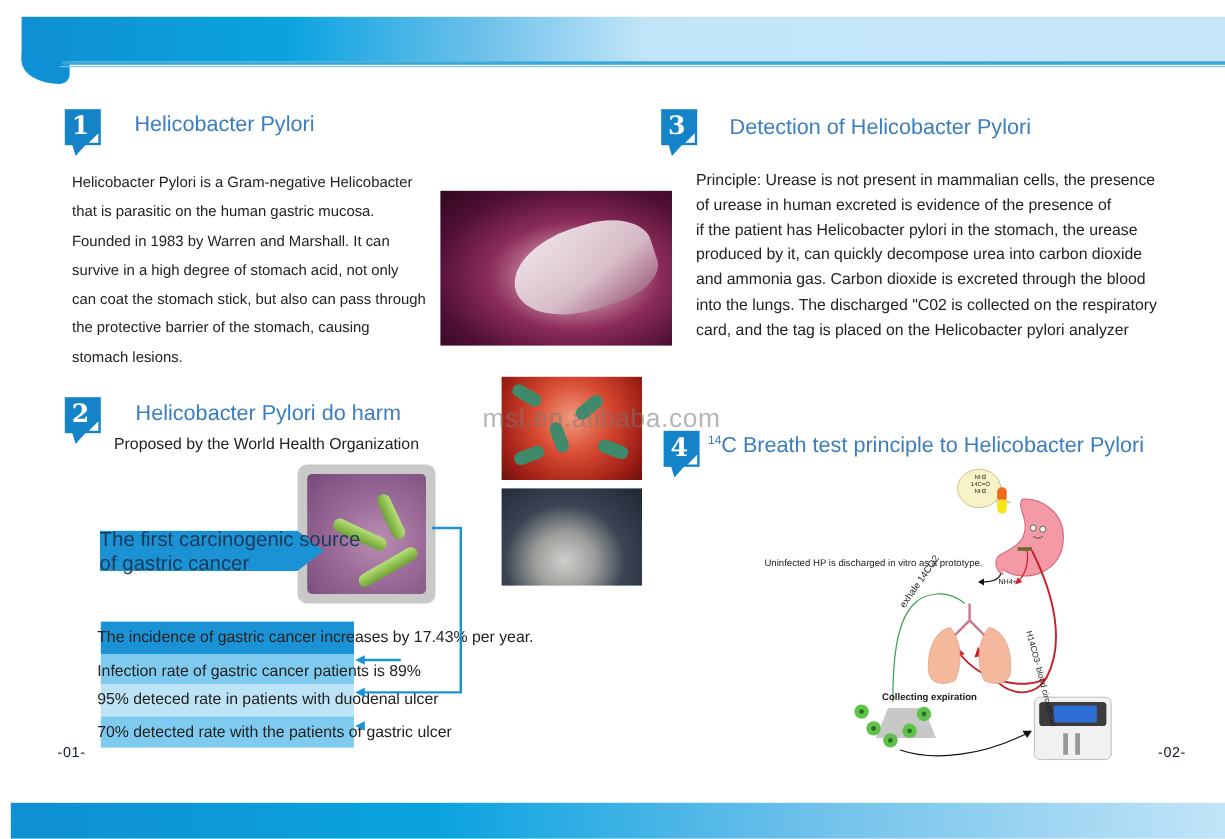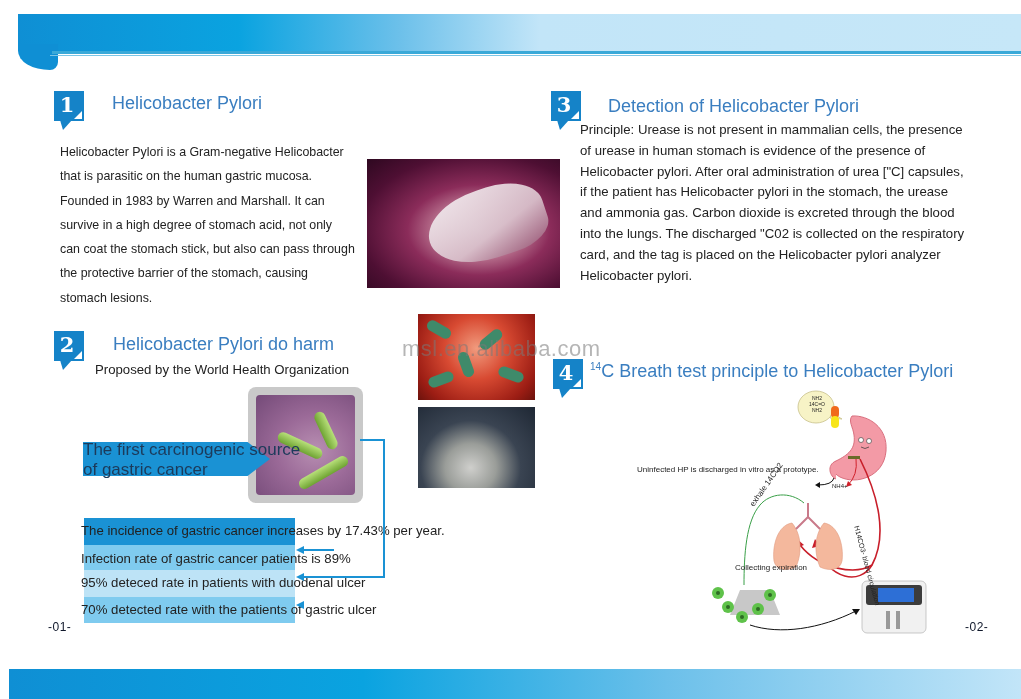--- a/index.html
+++ b/index.html
@@ -132,29 +132,28 @@
   <polyline points="12,115 44,115 Q48,115 48,120 L48,166 Q48,170 44,170 L12,170" fill="none" stroke="#1a92d4" stroke-width="2"></polyline>
   <polygon points="6,115 14,111 14,119" fill="#1a92d4"></polygon>
   <polygon points="6,170 14,166 14,174" fill="#1a92d4"></polygon>
 </svg>
 
 <div class="badge" style="left:551px; top:91px;">
   <span>3</span>
   <i class="corner"></i>
 </div>
 <div class="sec-title" style="left:608px; top:96px;">Detection of Helicobacter Pylori</div>
-<div class="body-text2" style="left:580px; top:120px; width:430px; white-space:nowrap;">
+<div class="body-text2" style="left:580px; top:140px; width:430px; white-space:nowrap;">
   <div>Principle: Urease is not present in mammalian cells, the presence</div>
-  <div>of urease in human stomach is evidence of the presence of</div>
-  <div>Helicobacter pylori. After oral administration of urea ["C] capsules,</div>
+  <div>of urease in human excreted is evidence of the presence of</div>
   <div>if the patient has Helicobacter pylori in the stomach, the urease</div>
+  <div>produced by it, can quickly decompose urea into carbon dioxide</div>
   <div>and ammonia gas. Carbon dioxide is excreted through the blood</div>
   <div>into the lungs. The discharged "C02 is collected on the respiratory</div>
   <div>card, and the tag is placed on the Helicobacter pylori analyzer</div>
-  <div>Helicobacter pylori.</div>
 </div>
 
 <div class="badge" style="left:553px; top:359px;">
   <span>4</span>
   <i class="corner"></i>
 </div>
 <div class="sec-title" style="left:590px; top:361px;"><sup>14</sup><span>C Breath test principle to Helicobacter Pylori</span></div>
 
 <div class="diagram">
   <svg width="330" height="250" style="position:absolute; left:0; top:0;">
@@ -214,18 +213,18 @@
   </svg>
   <div class="dg-label" style="left:189px; top:10px; font-size:5px; line-height:6px; text-align:center;">
     <div>NH2</div>
     <div>14C=O</div>
     <div>NH2</div>
   </div>
   <div class="dg-label" style="left:17px; top:80px;">Uninfected HP is discharged in vitro as a prototype.</div>
   <div class="dg-label" style="left:212px; top:98px; font-size:6px;">NH4+</div>
   <div class="dg-label" style="left:240px; top:140px; font-size:7px; transform:rotate(75deg); transform-origin:left top;">H14CO3- blood circulation</div>
   <div class="dg-label" style="left:128px; top:118px; font-size:8px; transform:rotate(-55deg); transform-origin:left top;">exhale 14CO2</div>
-  <div class="dg-label" style="left:115px; top:178px;">Collecting expiration</div>
+  <div class="dg-label" style="left:115px; top:191px;font-weight:bold;">Collecting expiration</div>
 </div>
 
 <div class="page-num" style="left:48px;">-01-</div>
 <div class="page-num" style="left:965px;">-02-</div>
 <div class="bottom-band"></div>
 
 </body></html>

